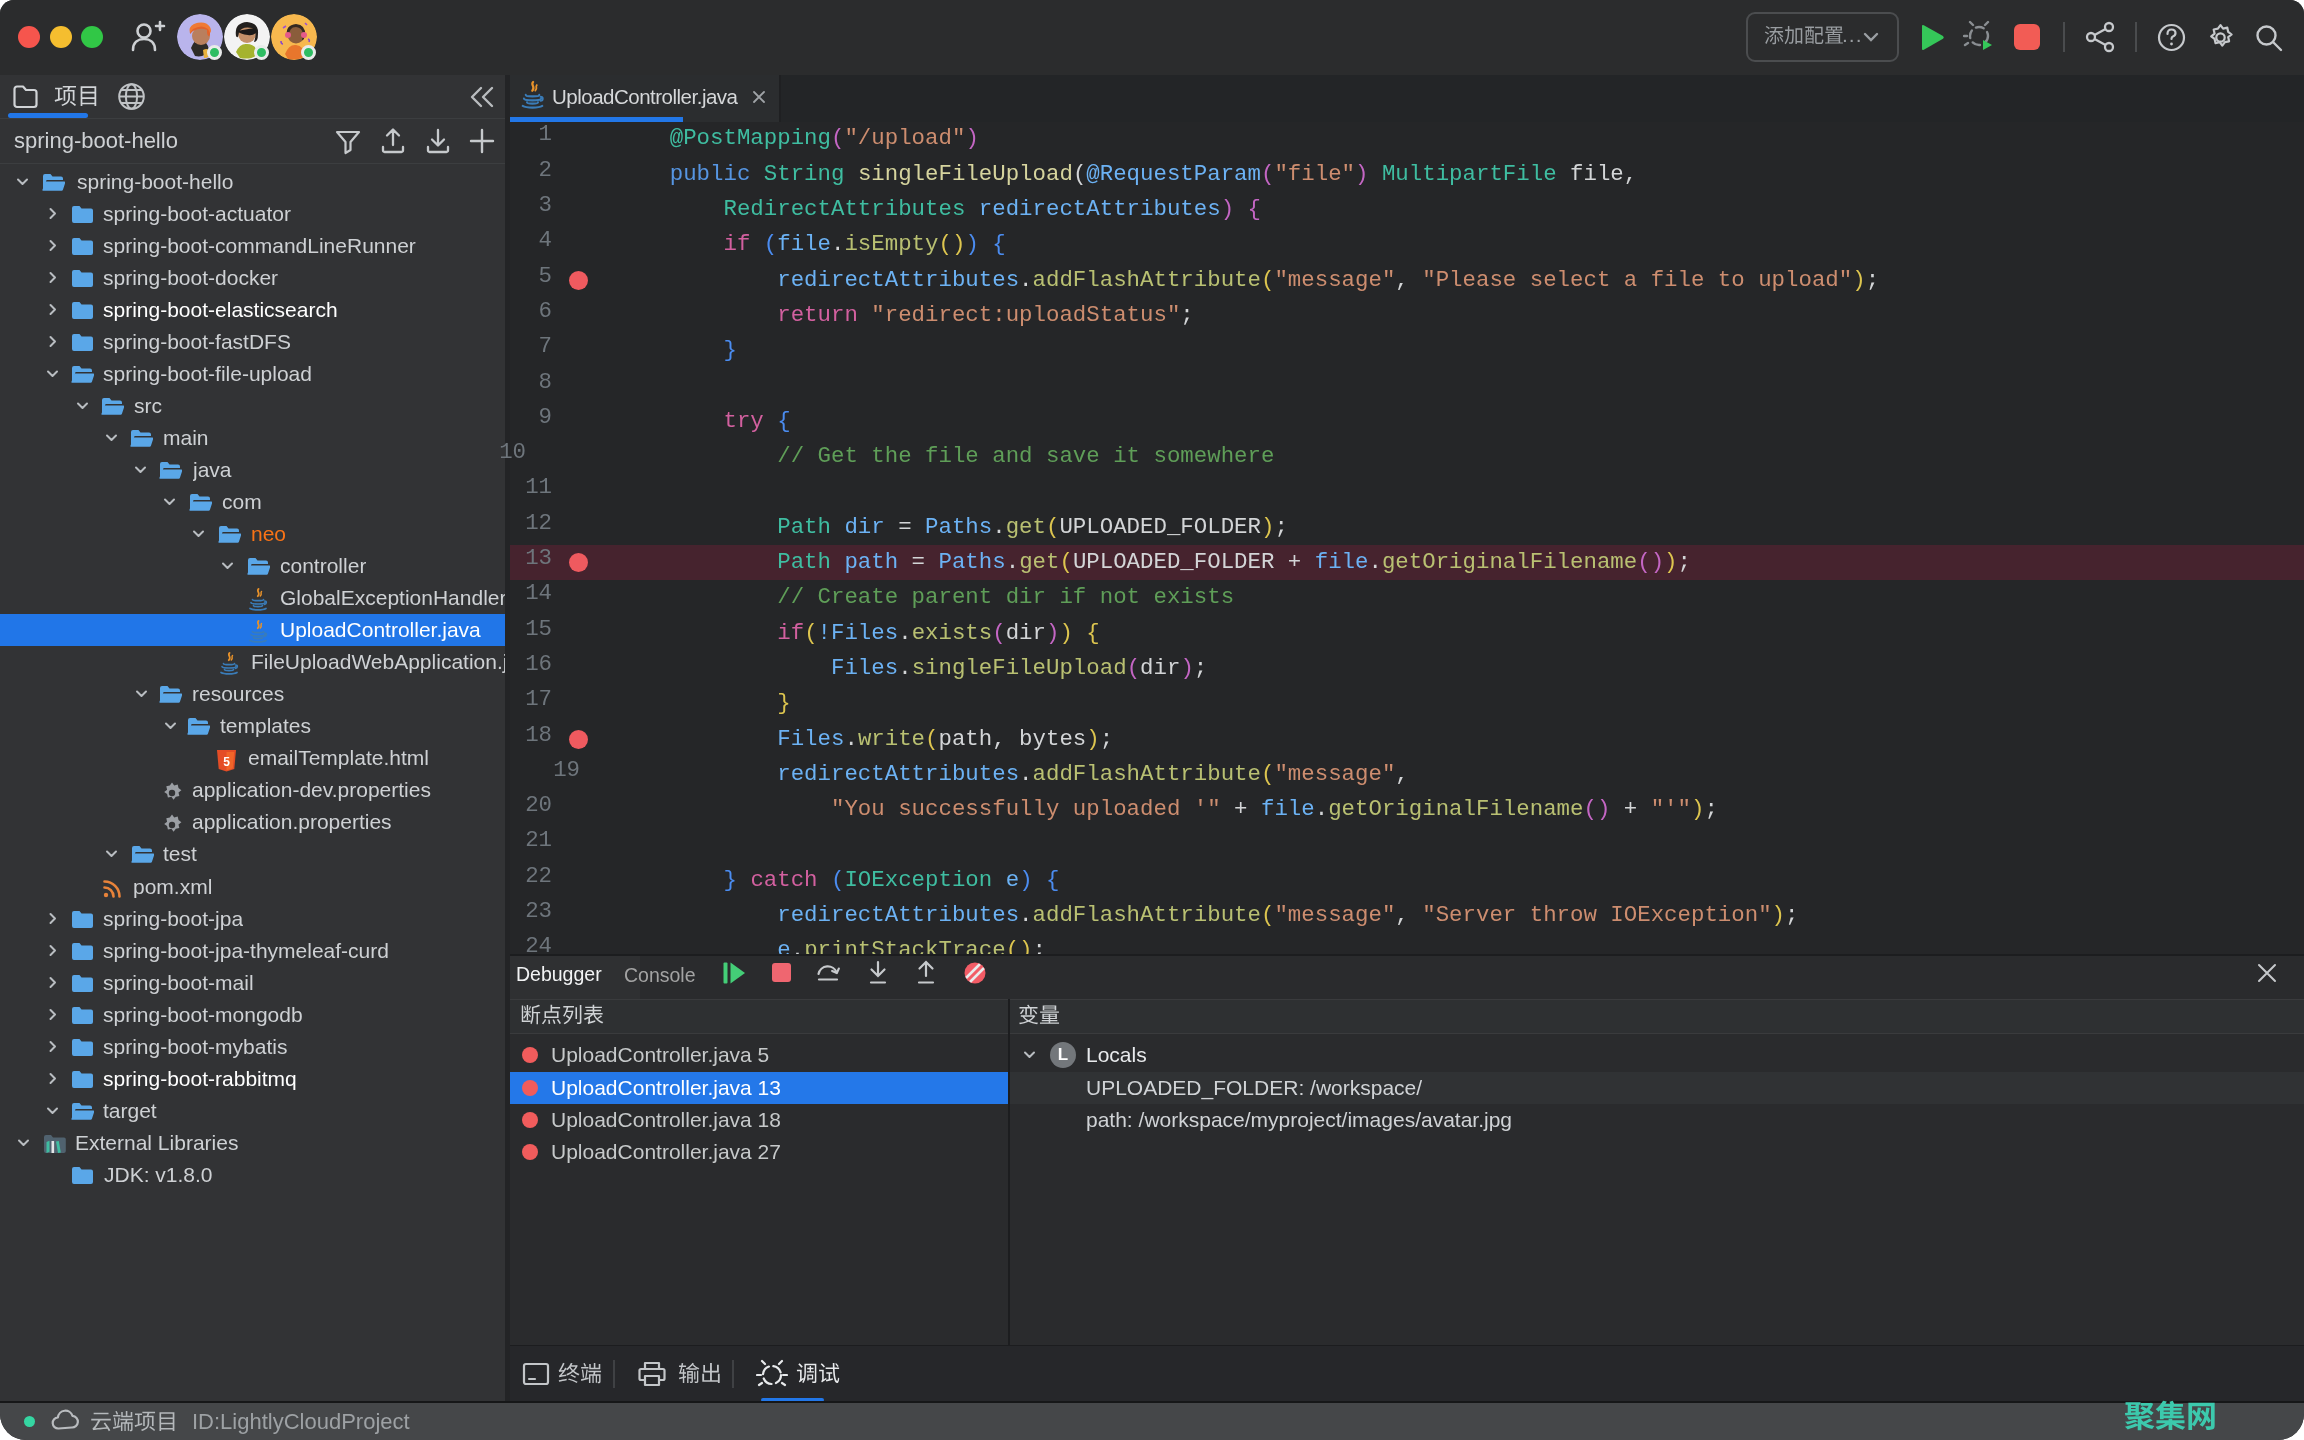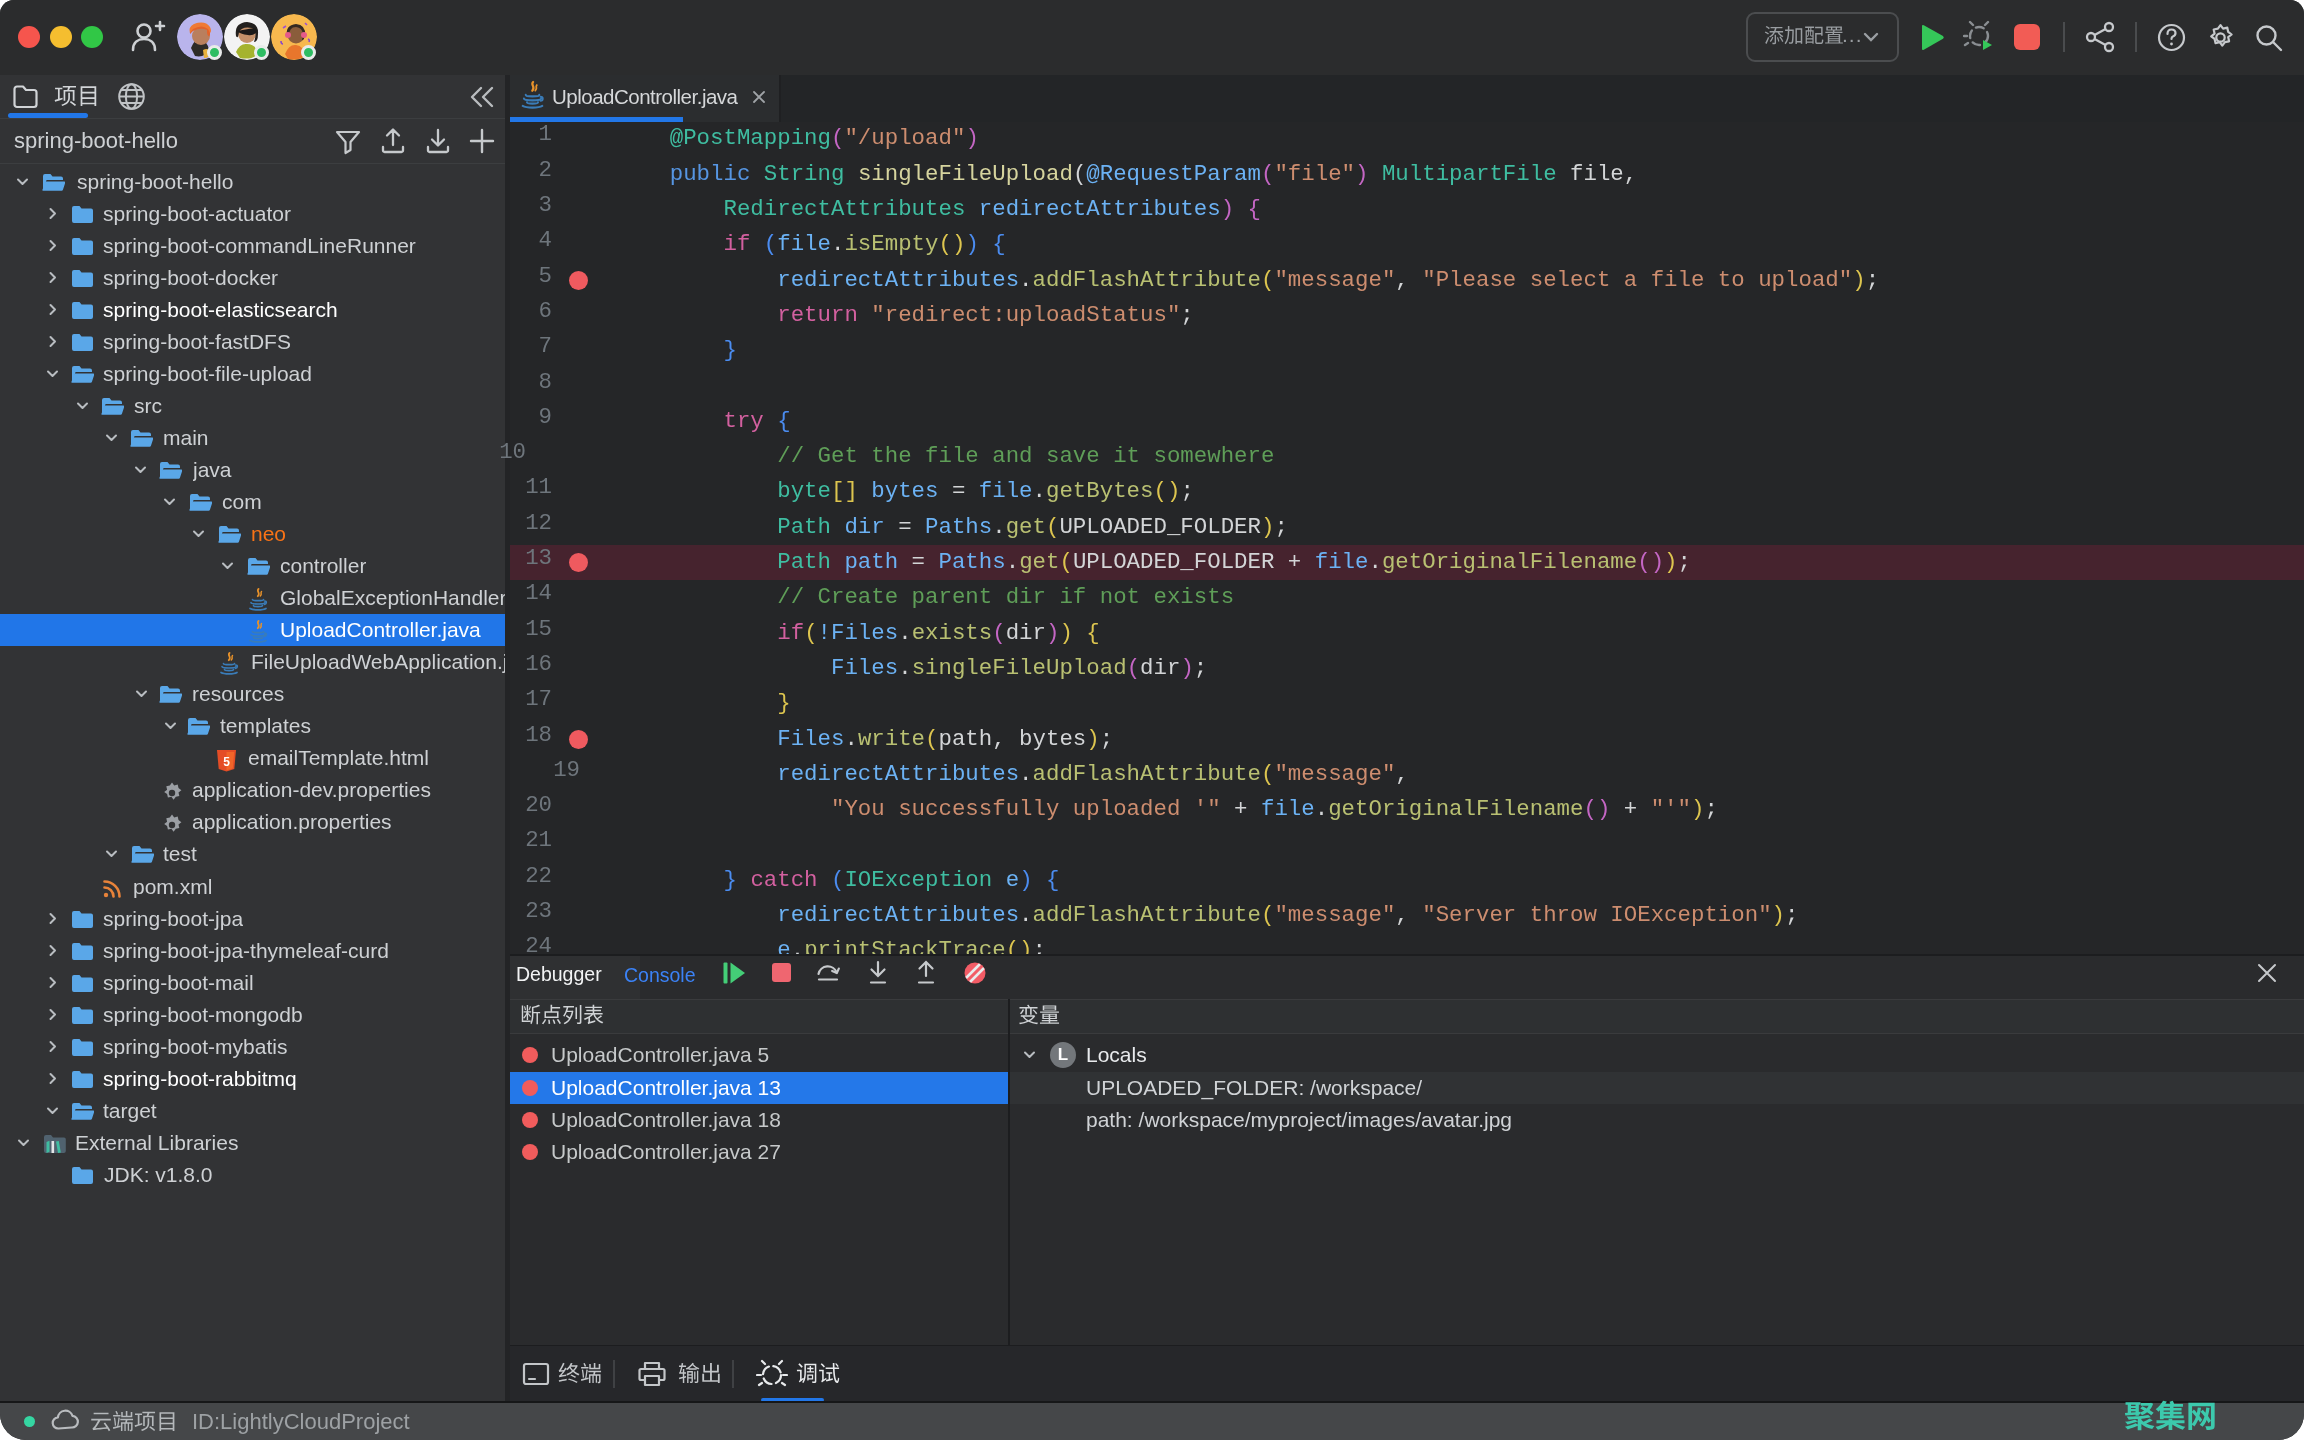--- a/index.html
+++ b/index.html
@@ -558,21 +558,20 @@
 <div class="a num" style="left:510px;top:297.9px;width:42px;height:35.3px">6</div>
 <div class="a code" style="left:616px;top:297.9px"><span class="w">            </span><span class="pk">return</span><span class="w"> </span><span class="sa">"redirect:uploadStatus"</span><span class="w">;</span></div>
 <div class="a num" style="left:510px;top:333.2px;width:42px;height:35.3px">7</div>
 <div class="a code" style="left:616px;top:333.2px"><span class="w">        </span><span class="bb">}</span></div>
 <div class="a num" style="left:510px;top:368.5px;width:42px;height:35.3px">8</div>
 <div class="a num" style="left:510px;top:403.8px;width:42px;height:35.3px">9</div>
 <div class="a code" style="left:616px;top:403.8px"><span class="w">        </span><span class="pk">try</span><span class="w"> </span><span class="bb">{</span></div>
 <div class="a num" style="left:484px;top:439.1px;width:42px;height:35.3px">10</div>
 <div class="a code" style="left:616px;top:439.1px"><span class="w">            </span><span class="cm">// Get the file and save it somewhere</span></div>
 <div class="a num" style="left:510px;top:474.4px;width:42px;height:35.3px">11</div>
-<div class="a code" style="left:616px;top:474.4px"><span class="w">            </span><span class="te">byte</span><span class="yl">[]</span><span class="w"> </span><span class="va">bytes</span><span class="w"> = </span><span class="va">file</span><span class="w">.</span><span class="ol">getBytes</span><span class="yl">()</span><span class="w">;</span></div>
 <div class="a num" style="left:510px;top:509.7px;width:42px;height:35.3px">12</div>
 <div class="a code" style="left:616px;top:509.7px"><span class="w">            </span><span class="te">Path</span><span class="w"> </span><span class="va">dir</span><span class="w"> = </span><span class="va">Paths</span><span class="w">.</span><span class="ol">get</span><span class="yl">(</span><span class="w">UPLOADED_FOLDER</span><span class="yl">)</span><span class="w">;</span></div>
 <div class="a num" style="left:510px;top:545.0px;width:42px;height:35.3px">13</div>
 <div class="a code" style="left:616px;top:545.0px"><span class="w">            </span><span class="te">Path</span><span class="w"> </span><span class="va">path</span><span class="w"> = </span><span class="va">Paths</span><span class="w">.</span><span class="ol">get</span><span class="yl">(</span><span class="w">UPLOADED_FOLDER + </span><span class="va">file</span><span class="w">.</span><span class="ol">getOriginalFilename</span><span class="bp">()</span><span class="yl">)</span><span class="w">;</span></div>
 <div class="a num" style="left:510px;top:580.3px;width:42px;height:35.3px">14</div>
 <div class="a code" style="left:616px;top:580.3px"><span class="w">            </span><span class="cm">// Create parent dir if not exists</span></div>
 <div class="a num" style="left:510px;top:615.6px;width:42px;height:35.3px">15</div>
 <div class="a code" style="left:616px;top:615.6px"><span class="w">            </span><span class="pk">if</span><span class="yl">(</span><span class="va">!Files</span><span class="w">.</span><span class="ol">exists</span><span class="bp">(</span><span class="w">dir</span><span class="bp">)</span><span class="yl">)</span><span class="w"> </span><span class="yl">{</span></div>
 <div class="a num" style="left:510px;top:650.9px;width:42px;height:35.3px">16</div>
 <div class="a code" style="left:616px;top:650.9px"><span class="w">                </span><span class="va">Files</span><span class="w">.</span><span class="ol">singleFileUpload</span><span class="bp">(</span><span class="w">dir</span><span class="bp">)</span><span class="w">;</span></div>
@@ -591,21 +590,21 @@
 <div class="a code" style="left:616px;top:898.0px"><span class="w">            </span><span class="va">redirectAttributes</span><span class="w">.</span><span class="ol">addFlashAttribute</span><span class="yl">(</span><span class="sa">"message"</span><span class="w">, </span><span class="sa">"Server throw IOException"</span><span class="yl">)</span><span class="w">;</span></div>
 <div class="a num" style="left:510px;top:933.3px;width:42px;height:35.3px">24</div>
 <div class="a code" style="left:616px;top:933.3px"><span class="w">            </span><span class="va">e</span><span class="w">.</span><span class="ol">printStackTrace</span><span class="yl">()</span><span class="w">;</span></div>
 <div class="a" style="left:569px;top:270.7px;width:19px;height:19px;border-radius:50%;background:#ef5a5f"></div>
 <div class="a" style="left:569px;top:553.1px;width:19px;height:19px;border-radius:50%;background:#ef5a5f"></div>
 <div class="a" style="left:569px;top:729.6px;width:19px;height:19px;border-radius:50%;background:#ef5a5f"></div>
 <div class="a" style="left:510px;top:956px;width:1794px;height:389px;background:#2a2b2d"></div>
 <div class="a" style="left:510px;top:954px;width:1794px;height:2px;background:#1c1d1f"></div>
 <div class="a" style="left:510px;top:956px;width:130px;height:43px;background:#2f3032"></div>
 <div class="a" style="left:516px;top:963px;font-size:19.5px;color:#f2f3f4">Debugger</div>
-<div class="a" style="left:624px;top:964px;font-size:19.5px;color:#3b82f6">Console</div>
+<div class="a" style="left:624px;top:964px;font-size:19.5px;color:#a3a3a3">Console</div>
 <div class="a" style="left:722px;top:961px">
       <svg width="24" height="24" viewBox="0 0 24 24">
         <rect x="1.5" y="1.5" width="4" height="21" rx="1" fill="#44ce77"></rect>
         <path d="M8.5 1.5 L23 12 8.5 22.5 Z" fill="#44ce77"></path>
       </svg>
     </div>
 <div class="a" style="left:772px;top:963px;width:19px;height:19px;border-radius:3px;background:#ef6670"></div>
 <div class="a" style="left:816px;top:962px">
       <svg width="24" height="24" viewBox="0 0 24 24" fill="none" stroke="#c6c9cc" stroke-width="2.2" stroke-linecap="round">
         <path d="M2.5 12 a9.5 9.5 0 0 1 18.2 -1.5"></path>

